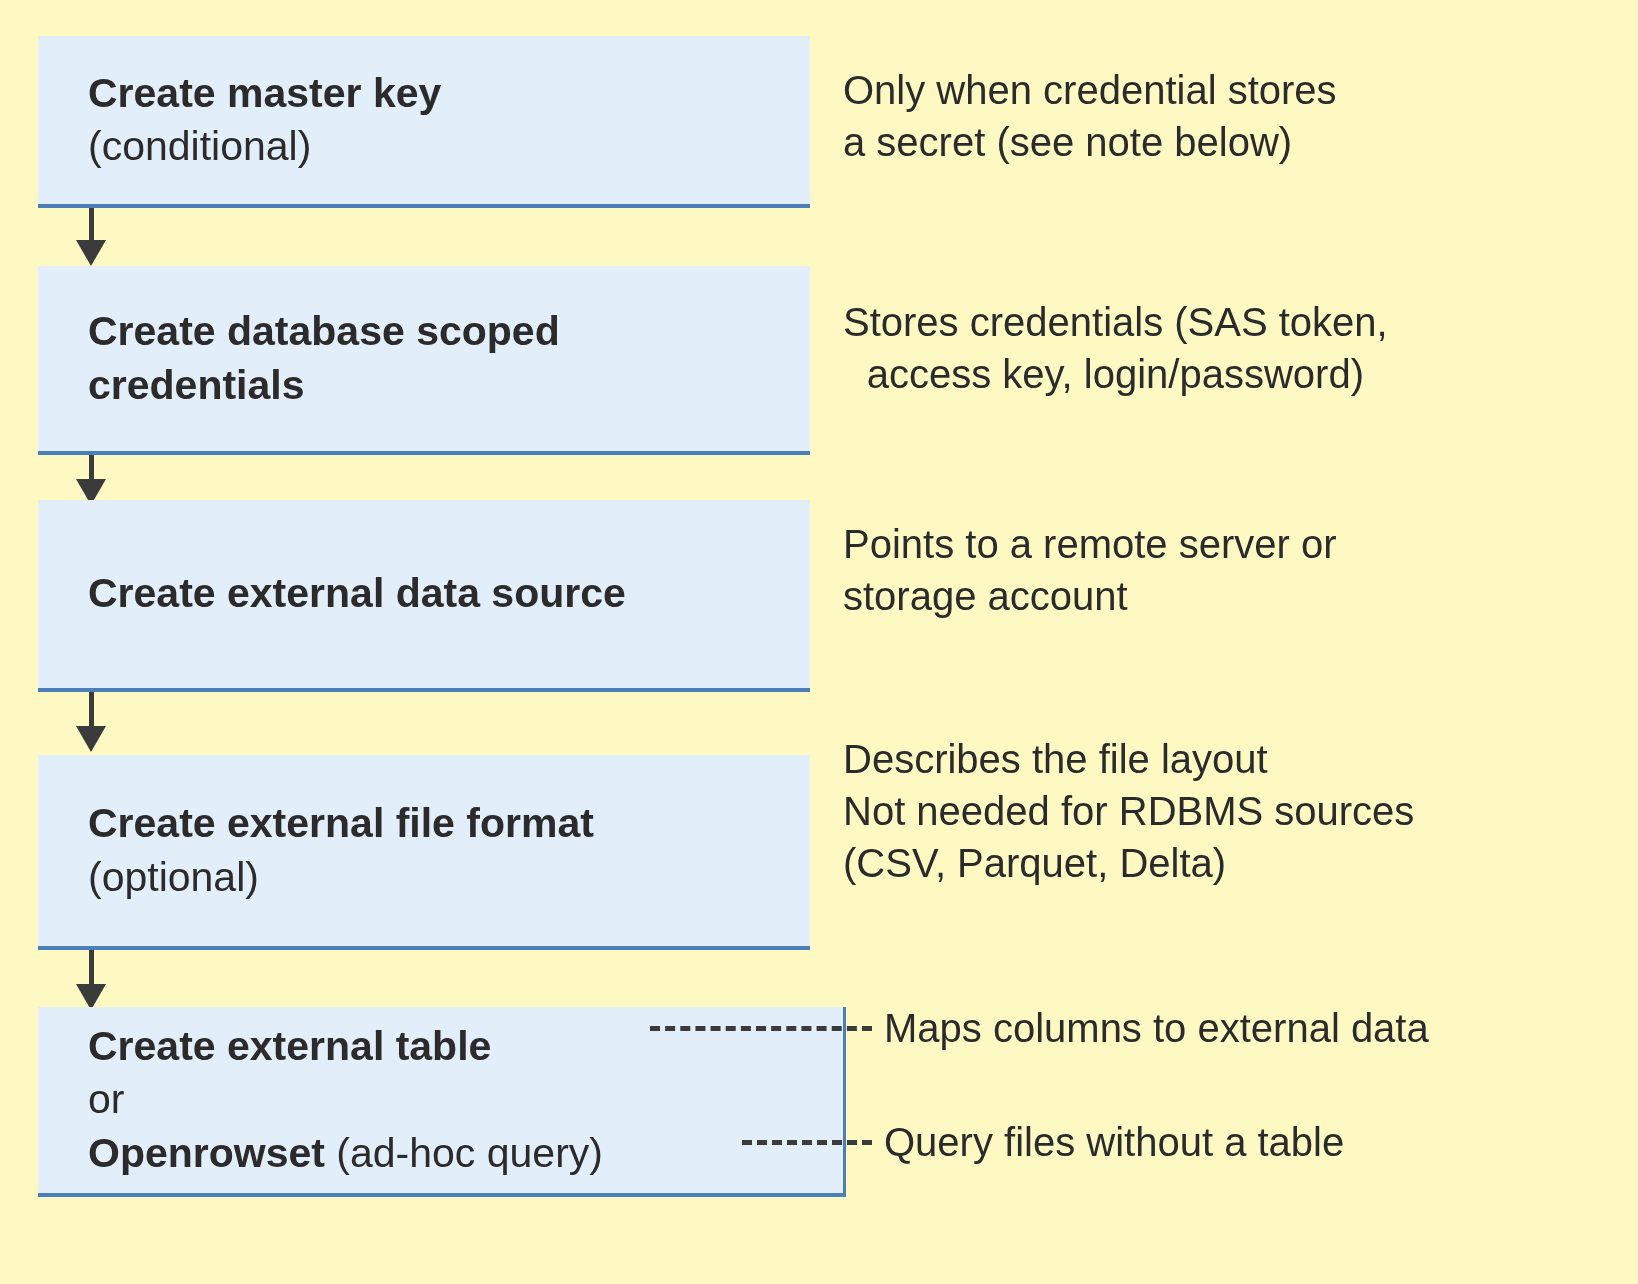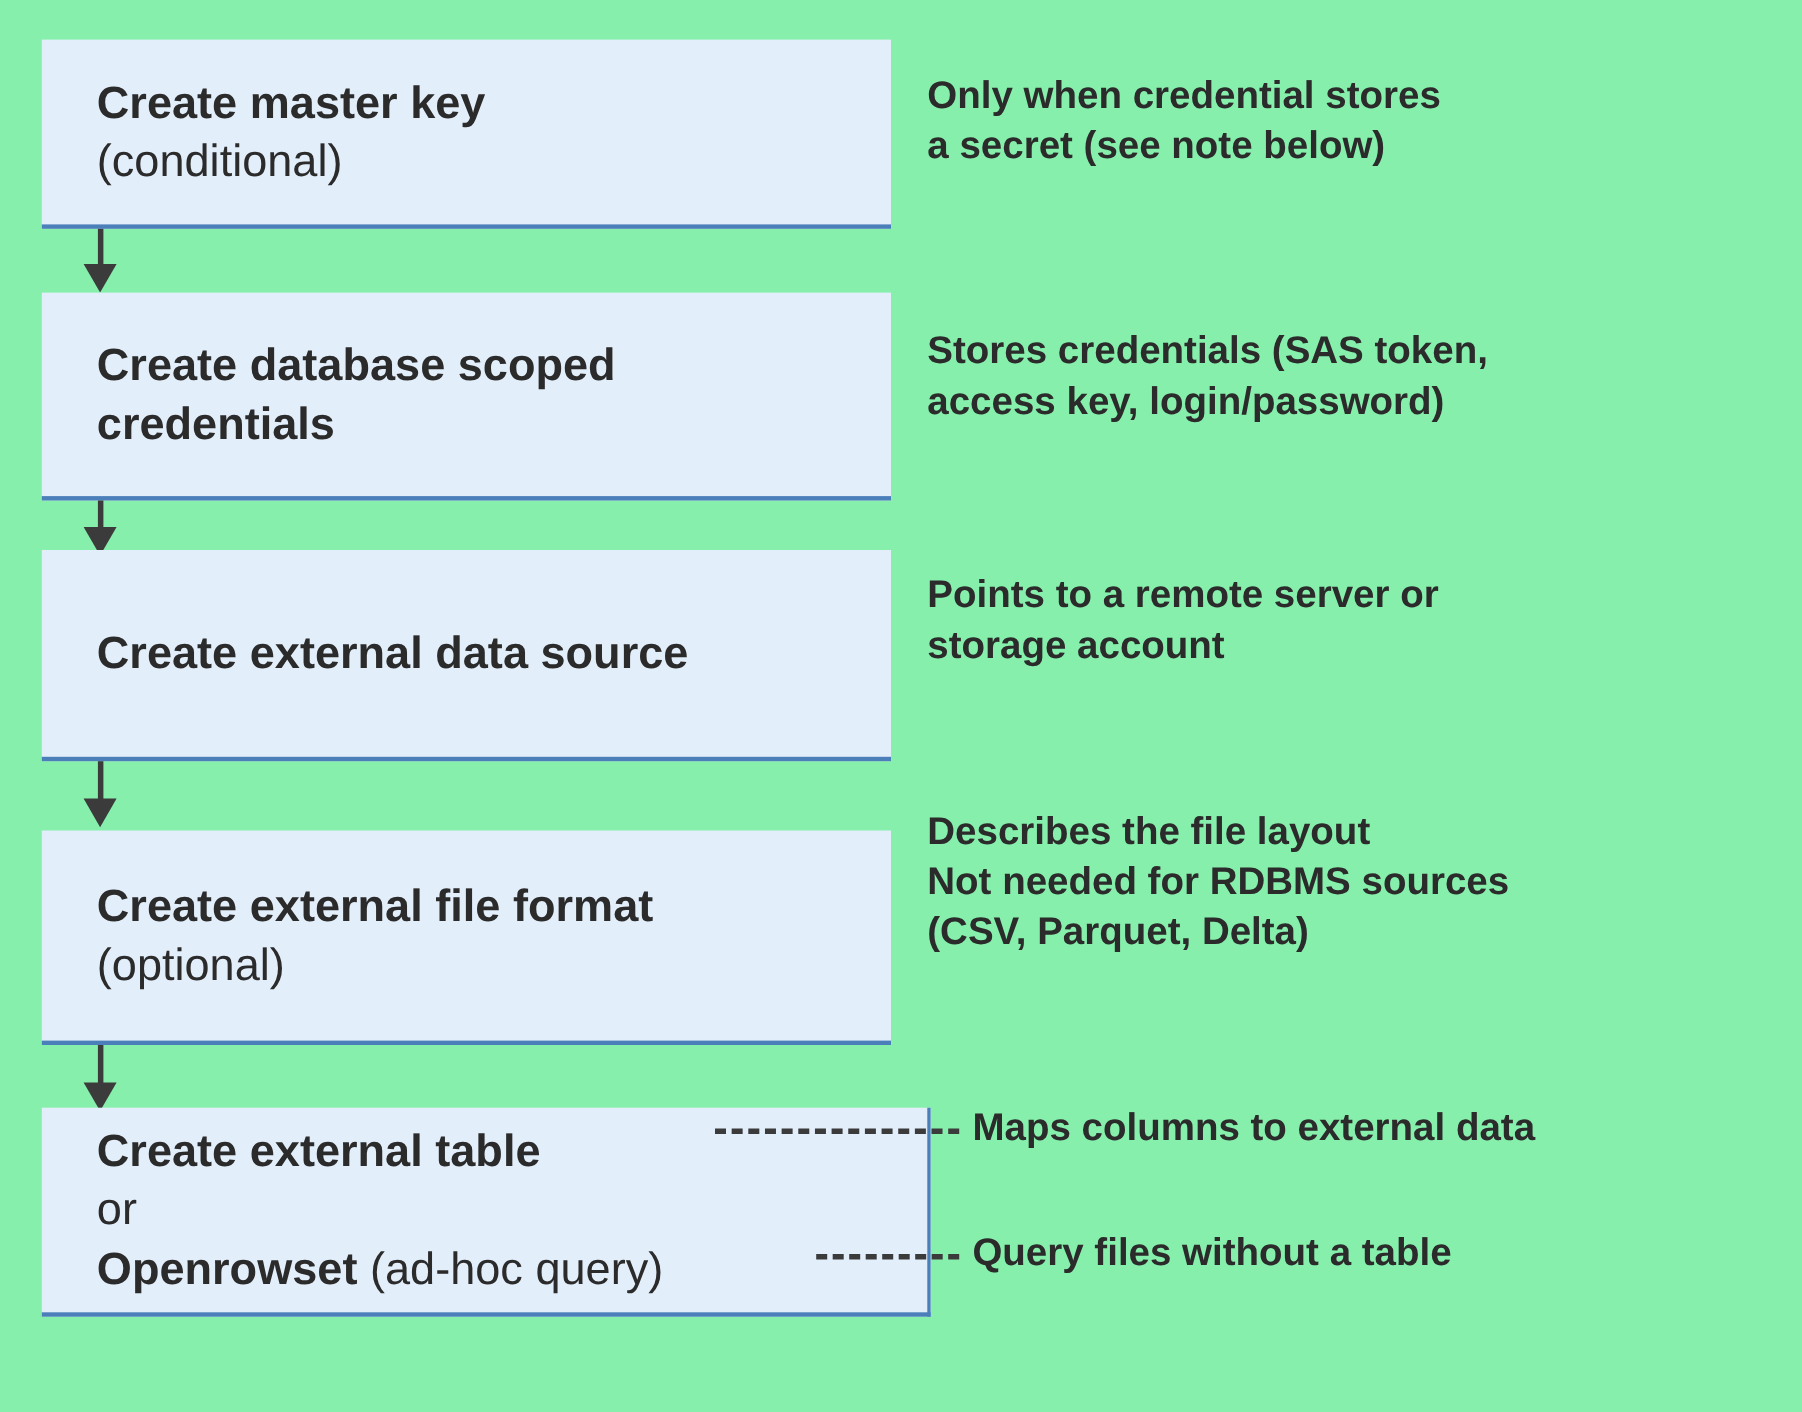--- a/index.html
+++ b/index.html
@@ -9,21 +9,21 @@
   }
   body {
     font-family: "Liberation Sans", "DejaVu Sans", sans-serif;
     -webkit-font-smoothing: antialiased;
   }
 
   #canvas {
     position: relative;
     width: 1638px;
     height: 1284px;
-    background: #86efac;
+    background: #fef9c3;
     overflow: hidden;
   }
 
   
   .step-box {
     position: absolute;
     background: #e3eefb;
     border-bottom: 4px solid #4a7fba;
     box-sizing: border-box;
     display: flex;
@@ -51,24 +51,23 @@
   .step-line.light {
     font-weight: normal;
   }
   .mix-strong { font-weight: bold; }
   .mix-light  { font-weight: normal; }
 
   
   .note {
     position: absolute;
     color: #2b2b2b;
-    font-size: 35px;
+    font-size: 40px;
     line-height: 1.30;
     white-space: nowrap;
-    font-weight: bold;
   }
 
   
   .arrow {
     position: absolute;
     width: 30px;
   }
   .arrow .shaft {
     position: absolute;
     left: 13px;
@@ -115,21 +114,21 @@
     <div class="head" style="top:32px;"></div>
   </div>
 
   <div class="step-box" style="left:38px; top:266px; width:772px; height:189px;">
     <div class="step-lines">
       <div class="step-line strong">Create database scoped</div>
       <div class="step-line strong">credentials</div>
     </div>
   </div>
 
-  <div class="note" style="left:843px; top:296px;">
+  <div class="note" style="left:843px; top:296px;text-align:center;">
     <div>Stores credentials (SAS token,</div>
     <div>access key, login/password)</div>
   </div>
 
   <div class="arrow" style="left:76px; top:455px; height:50px;">
     <div class="shaft" style="height:26px;"></div>
     <div class="head" style="top:24px;"></div>
   </div>
 
   <div class="step-box" style="left:38px; top:500px; width:772px; height:192px;">

